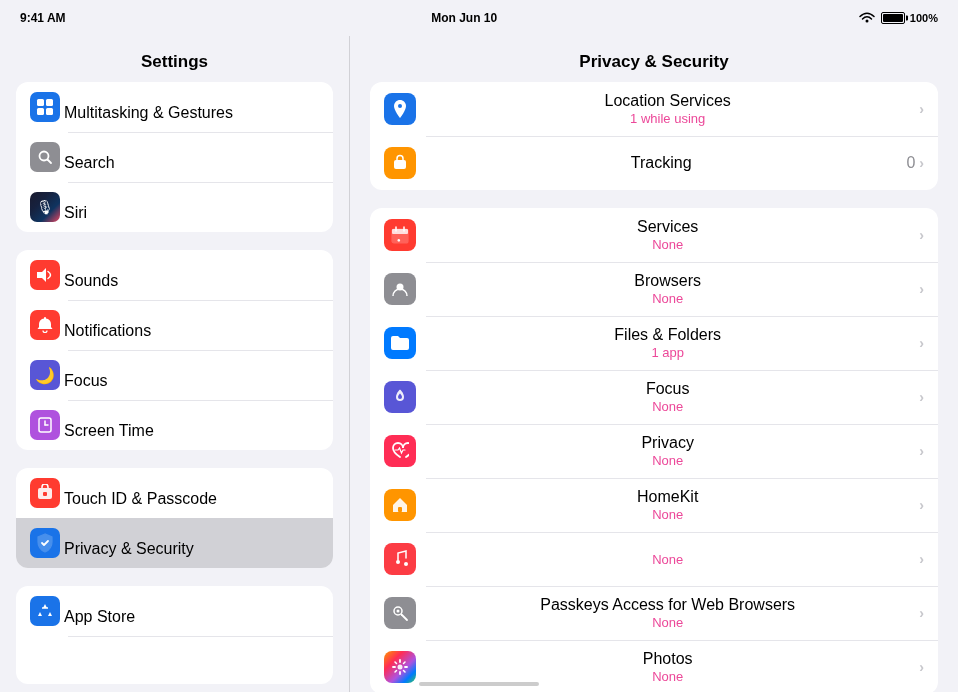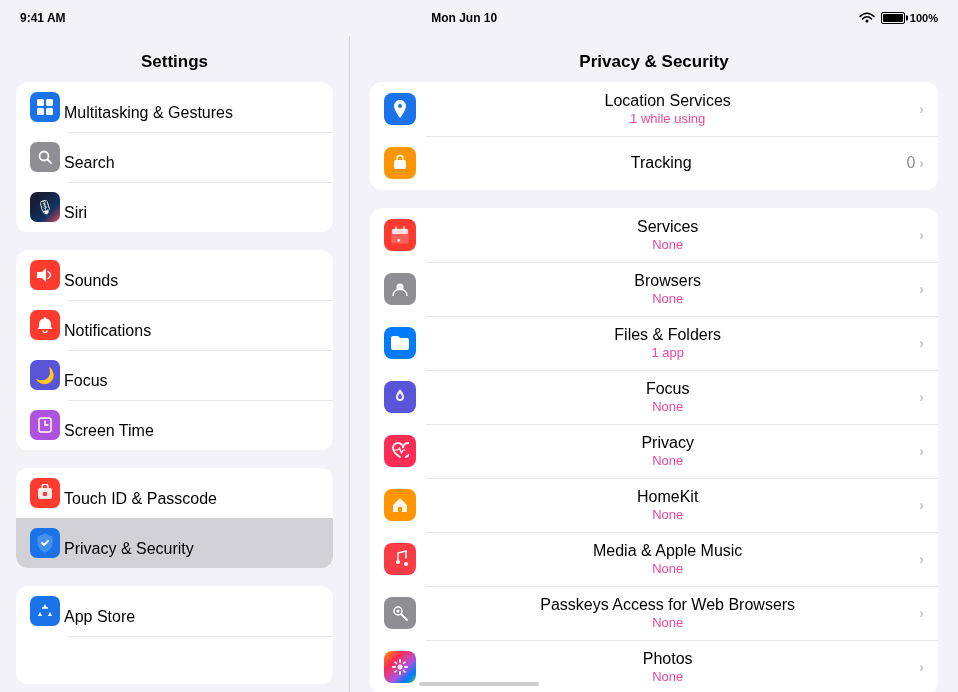--- a/index.html
+++ b/index.html
@@ -535,21 +535,20 @@
 
         <div class="settings-row">
           <div class="settings-icon bg-music-red">
             <svg width="16" height="18" viewBox="0 0 16 18" fill="none">
               <path d="M6 14a2 2 0 100-4 2 2 0 000 4z" fill="white"></path>
               <path d="M6 10V3l8-2v7" stroke="white" stroke-width="1.5" stroke-linecap="round" fill="none"></path>
               <path d="M14 16a2 2 0 100-4 2 2 0 000 4z" fill="white"></path>
             </svg>
           </div>
           <div class="settings-row-text">
-            <span class="settings-row-title">Media &amp; Apple Music</span>
             <span class="settings-row-subtitle">None</span>
           </div>
           <div class="settings-row-right">
             <span class="chevron">›</span>
           </div>
         </div>
 
         <div class="settings-row">
           <div class="settings-icon bg-passkeys-gray">
             <svg width="18" height="18" viewBox="0 0 18 18" fill="none">

